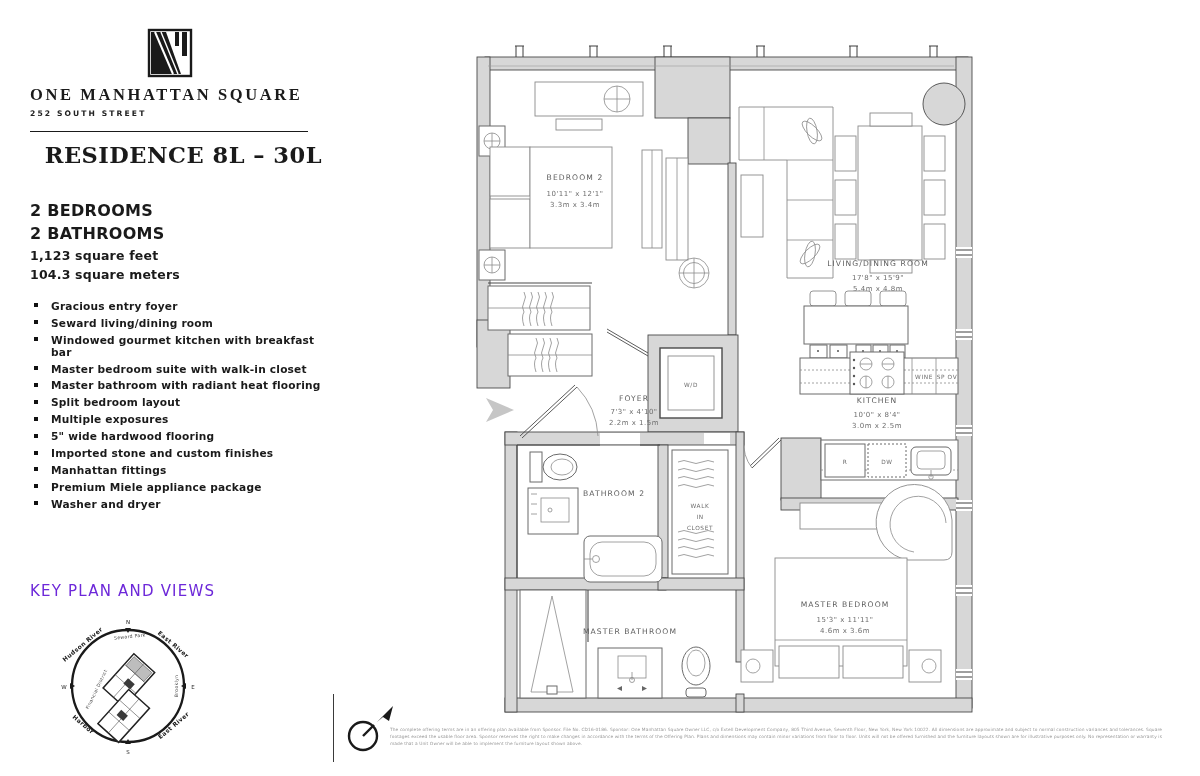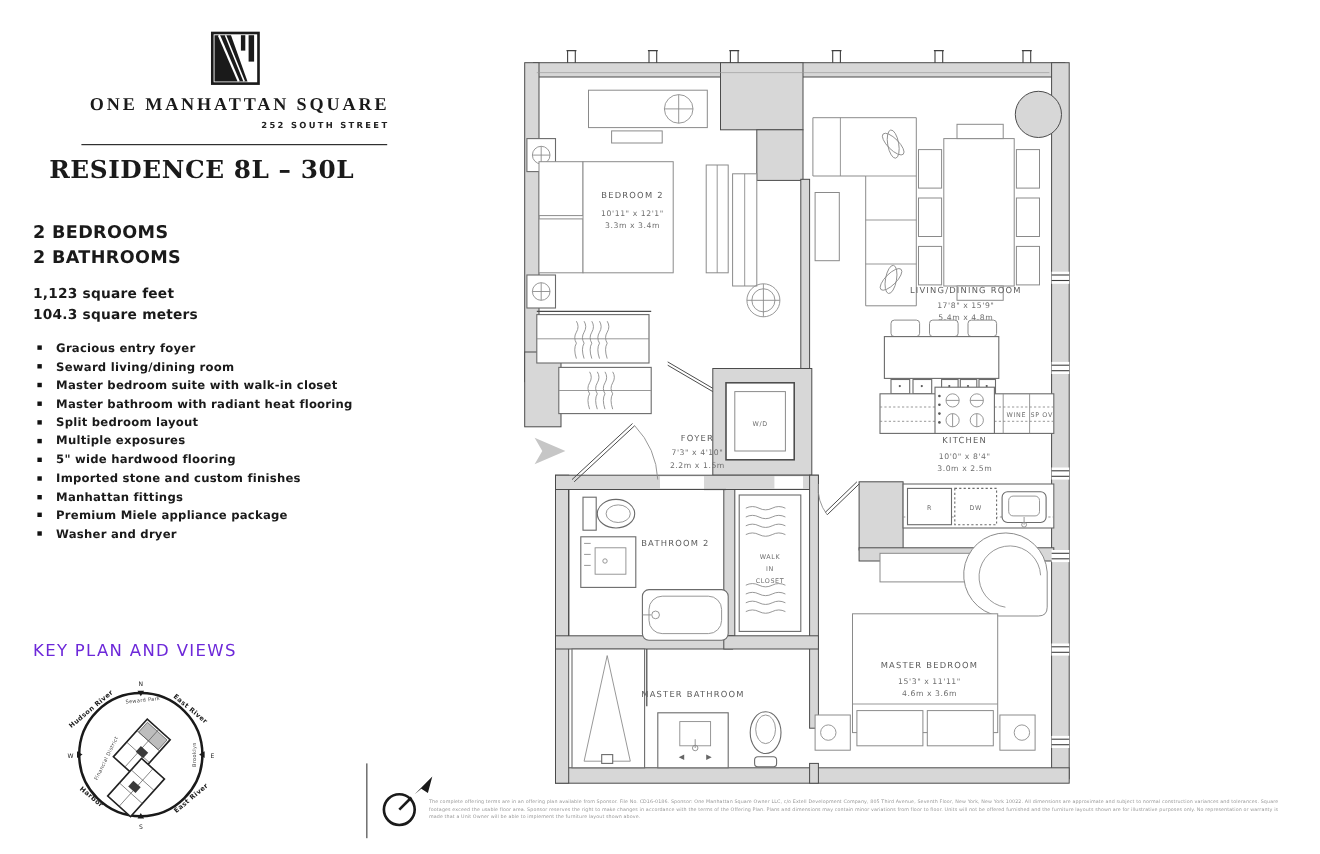--- a/index.html
+++ b/index.html
@@ -1,29 +1,29 @@
 <!DOCTYPE html>
 <html><head>
 <meta charset="utf-8">
 <style>
   html,body{margin:0;padding:0;background:#fff;}
   .page{position:relative;width:1200px;height:776px;background:#fff;overflow:hidden;
         font-family:"DejaVu Sans",sans-serif;color:#1a1a1a;}
   
-  .logo-block{position:absolute;left:30px;top:28px;width:280px;text-align:right;margin-left:44px;}
+  .logo-block{position:absolute;left:30px;top:28px;width:280px;text-align:left;}
   .logo-mark{display:block;margin:0 auto;}
   .brand{font-family:"Liberation Serif",serif;font-size:16.5px;letter-spacing:2.6px;
          font-weight:600;margin-top:7px;white-space:nowrap;}
   .address{font-size:7.6px;font-weight:bold;letter-spacing:2.1px;margin-top:4px;color:#222;}
   .rule{border:none;border-top:1.6px solid #1a1a1a;margin:13px 0 0 0;width:278px;}
   .res-block{position:absolute;left:30px;top:142px;width:292px;}
   .res-title{font-family:"DejaVu Serif",serif;font-size:22.5px;font-weight:bold;
              letter-spacing:0.5px;margin:0;text-align:right;}
   .res-specs{margin-top:31px;font-size:16px;font-weight:bold;line-height:1.45;letter-spacing:0.3px;}
-  .res-area{margin-top:13px;font-size:12.5px;font-weight:bold;line-height:1.5;letter-spacing:0.2px;}
+  .res-area{margin-top:2px;font-size:12.5px;font-weight:bold;line-height:1.5;letter-spacing:0.2px;}
   .features{list-style:none;margin:15px 0 0 0;padding:0;}
   .features li{font-size:10.6px;font-weight:bold;letter-spacing:0.2px;
                padding-left:21px;position:relative;margin-bottom:4.9px;}
   .features li::before{content:"";position:absolute;left:4px;top:3.5px;width:4px;height:4px;
                background:#111;}
   .keyplan-title{position:absolute;left:30px;top:582px;font-size:15px;font-weight:400;
                letter-spacing:1.2px;color:#6d28d9;}
   .compass-svg{position:absolute;left:38px;top:604px;}
   
   .plan-svg{position:absolute;left:330px;top:40px;}
@@ -74,20 +74,21 @@
       <div>2 BEDROOMS</div>
       <div>2 BATHROOMS</div>
     </div>
     <div class="res-area">
       <div>1,123 square feet</div>
       <div>104.3 square meters</div>
     </div>
     <ul class="features">
       <li>Gracious entry foyer</li>
       <li>Seward living/dining room</li>
+      <li>Windowed gourmet kitchen with breakfast bar</li>
       <li>Master bedroom suite with walk-in closet</li>
       <li>Master bathroom with radiant heat flooring</li>
       <li>Split bedroom layout</li>
       <li>Multiple exposures</li>
       <li>5" wide hardwood flooring</li>
       <li>Imported stone and custom finishes</li>
       <li>Manhattan fittings</li>
       <li>Premium Miele appliance package</li>
       <li>Washer and dryer</li>
     </ul>

